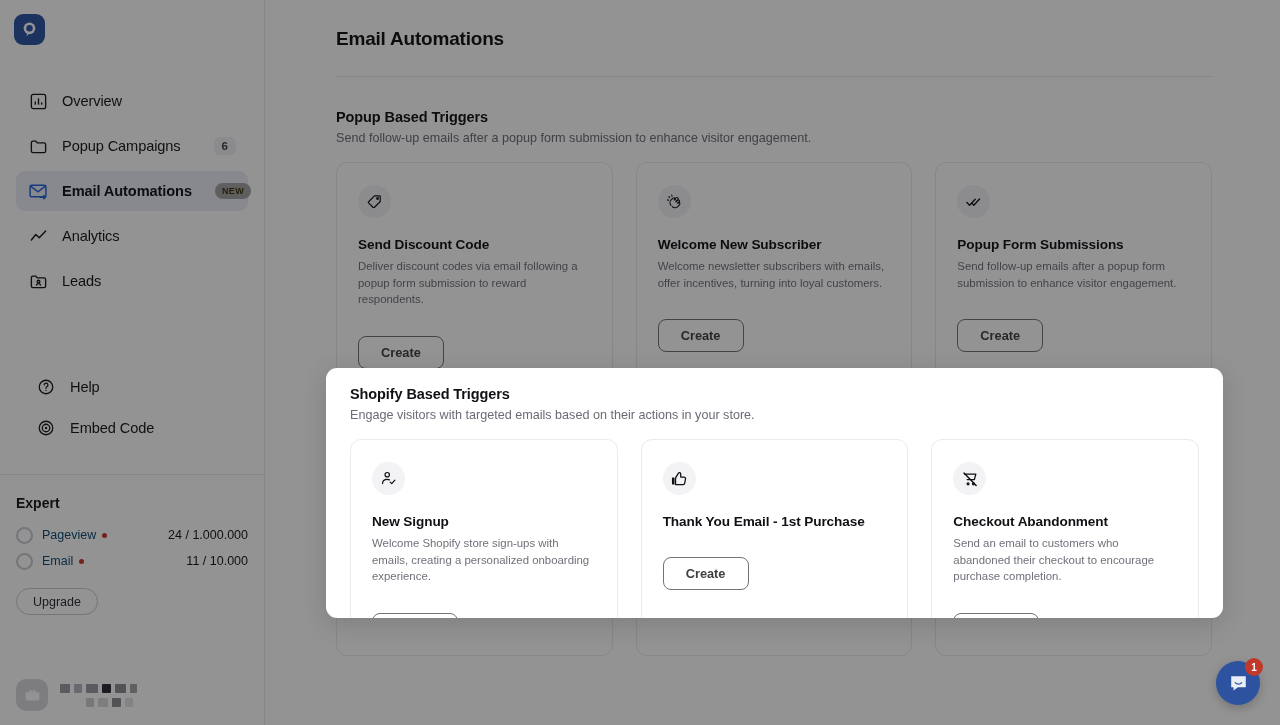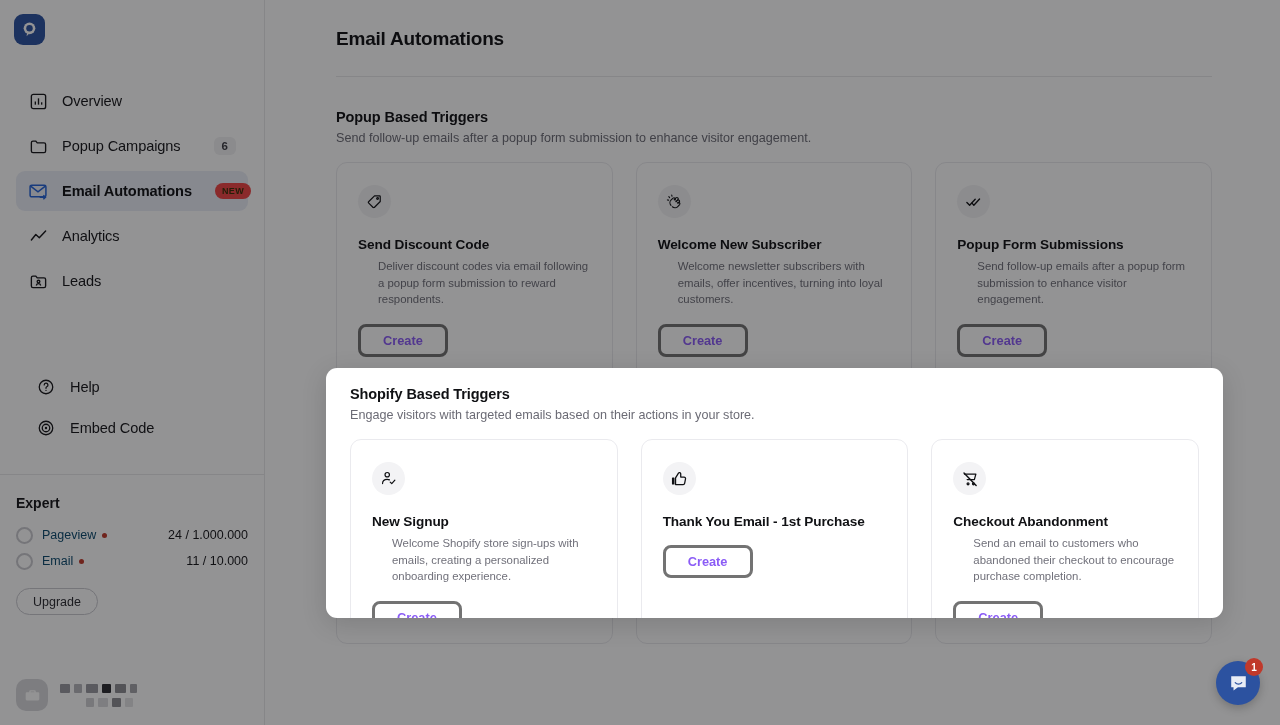--- a/index.html
+++ b/index.html
@@ -39,21 +39,21 @@
   .nav-label { font-size: 14.6px; color: #16161a; letter-spacing: -0.1px; white-space: nowrap; }
   .nav-item.active { background: #e9edf6; }
   .nav-item.active .nav-label { font-weight: 700; color:#101114; }
   .nav-item.active .ico { color: #2563d6; }
   .nav-count {
     margin-left: auto; font-size: 11.5px; font-weight: 700; color: #3d3d45;
     background: #f0f0f2; border-radius: 6px; padding: 3px 8px; min-width: 22px; text-align:center;
   }
   .badge-new {
     margin-left: 9px; font-size: 9px; font-weight: 700; letter-spacing: .4px;
-    color: #3b2f05; background: #ef4444; border-radius: 10px; padding: 3px 7px 3px 7px;
+    color: #3b2f05; background: #a3a3a3; border-radius: 10px; padding: 3px 7px 3px 7px;
   }
 
   .nav-secondary { margin-top: 62px; padding: 0 24px; }
   .nav-secondary .nav-item { height: 38px; margin-bottom: 3px; }
 
   .sidebar-divider { margin-top: 24px; height: 1px; background: #e8e8ea; width: 100%; }
 
   .plan-block { padding: 20px 16px 0 16px; }
   .plan-name { font-size: 14px; font-weight: 700; color: #16161a; margin-bottom: 11px; }
   .meter-row { display: flex; align-items: center; height: 26px; }
@@ -96,25 +96,25 @@
   .card-grid { display: grid; grid-template-columns: repeat(3, 1fr); gap: 23px; margin-top: 17px; }
   .card {
     border: 1px solid #eaeaee; border-radius: 11px; background: #fff;
     padding: 22px 21px 21px 21px; min-height: 170px;
   }
   .card-ico {
     width: 33px; height: 33px; border-radius: 50%; background: #f3f3f5;
     display: flex; align-items: center; justify-content: center; color: #101114;
   }
   .card-title { font-size: 13.6px; font-weight: 700; color: #101114; margin-top: 19px; letter-spacing: -0.1px; }
-  .card-desc { font-size: 11.4px; line-height: 1.45; color: #70707a; margin-top: 6px; max-width: 245px; margin-left: 20px; }
+  .card-desc { font-size: 11.4px; line-height: 1.45; color: #70707a; margin-top: 6px; max-width: 245px; }
   .create-btn {
-    margin-top: 16px; display: inline-flex; align-items: center; justify-content: center;
+    margin-top: 28px; display: inline-flex; align-items: center; justify-content: center;
     height: 33px; padding: 0 22px; border-radius: 8px;
-    border: 3px solid #737373; background: #fff; color: #8b5cf6;
+    border: 1px solid #737373; background: #fff; color: #404040;
     font-size: 12.8px; font-weight: 600; font-family: inherit; cursor: pointer;
   }
 
   
   .overlay { position: absolute; inset: 0; background: rgba(10,10,12,0.44); pointer-events: none; }
 
   .spotlight {
     position: absolute;
     left: 326px; top: 368px; width: 897px; height: 250px;
     background: #ffffff; border-radius: 11px;

